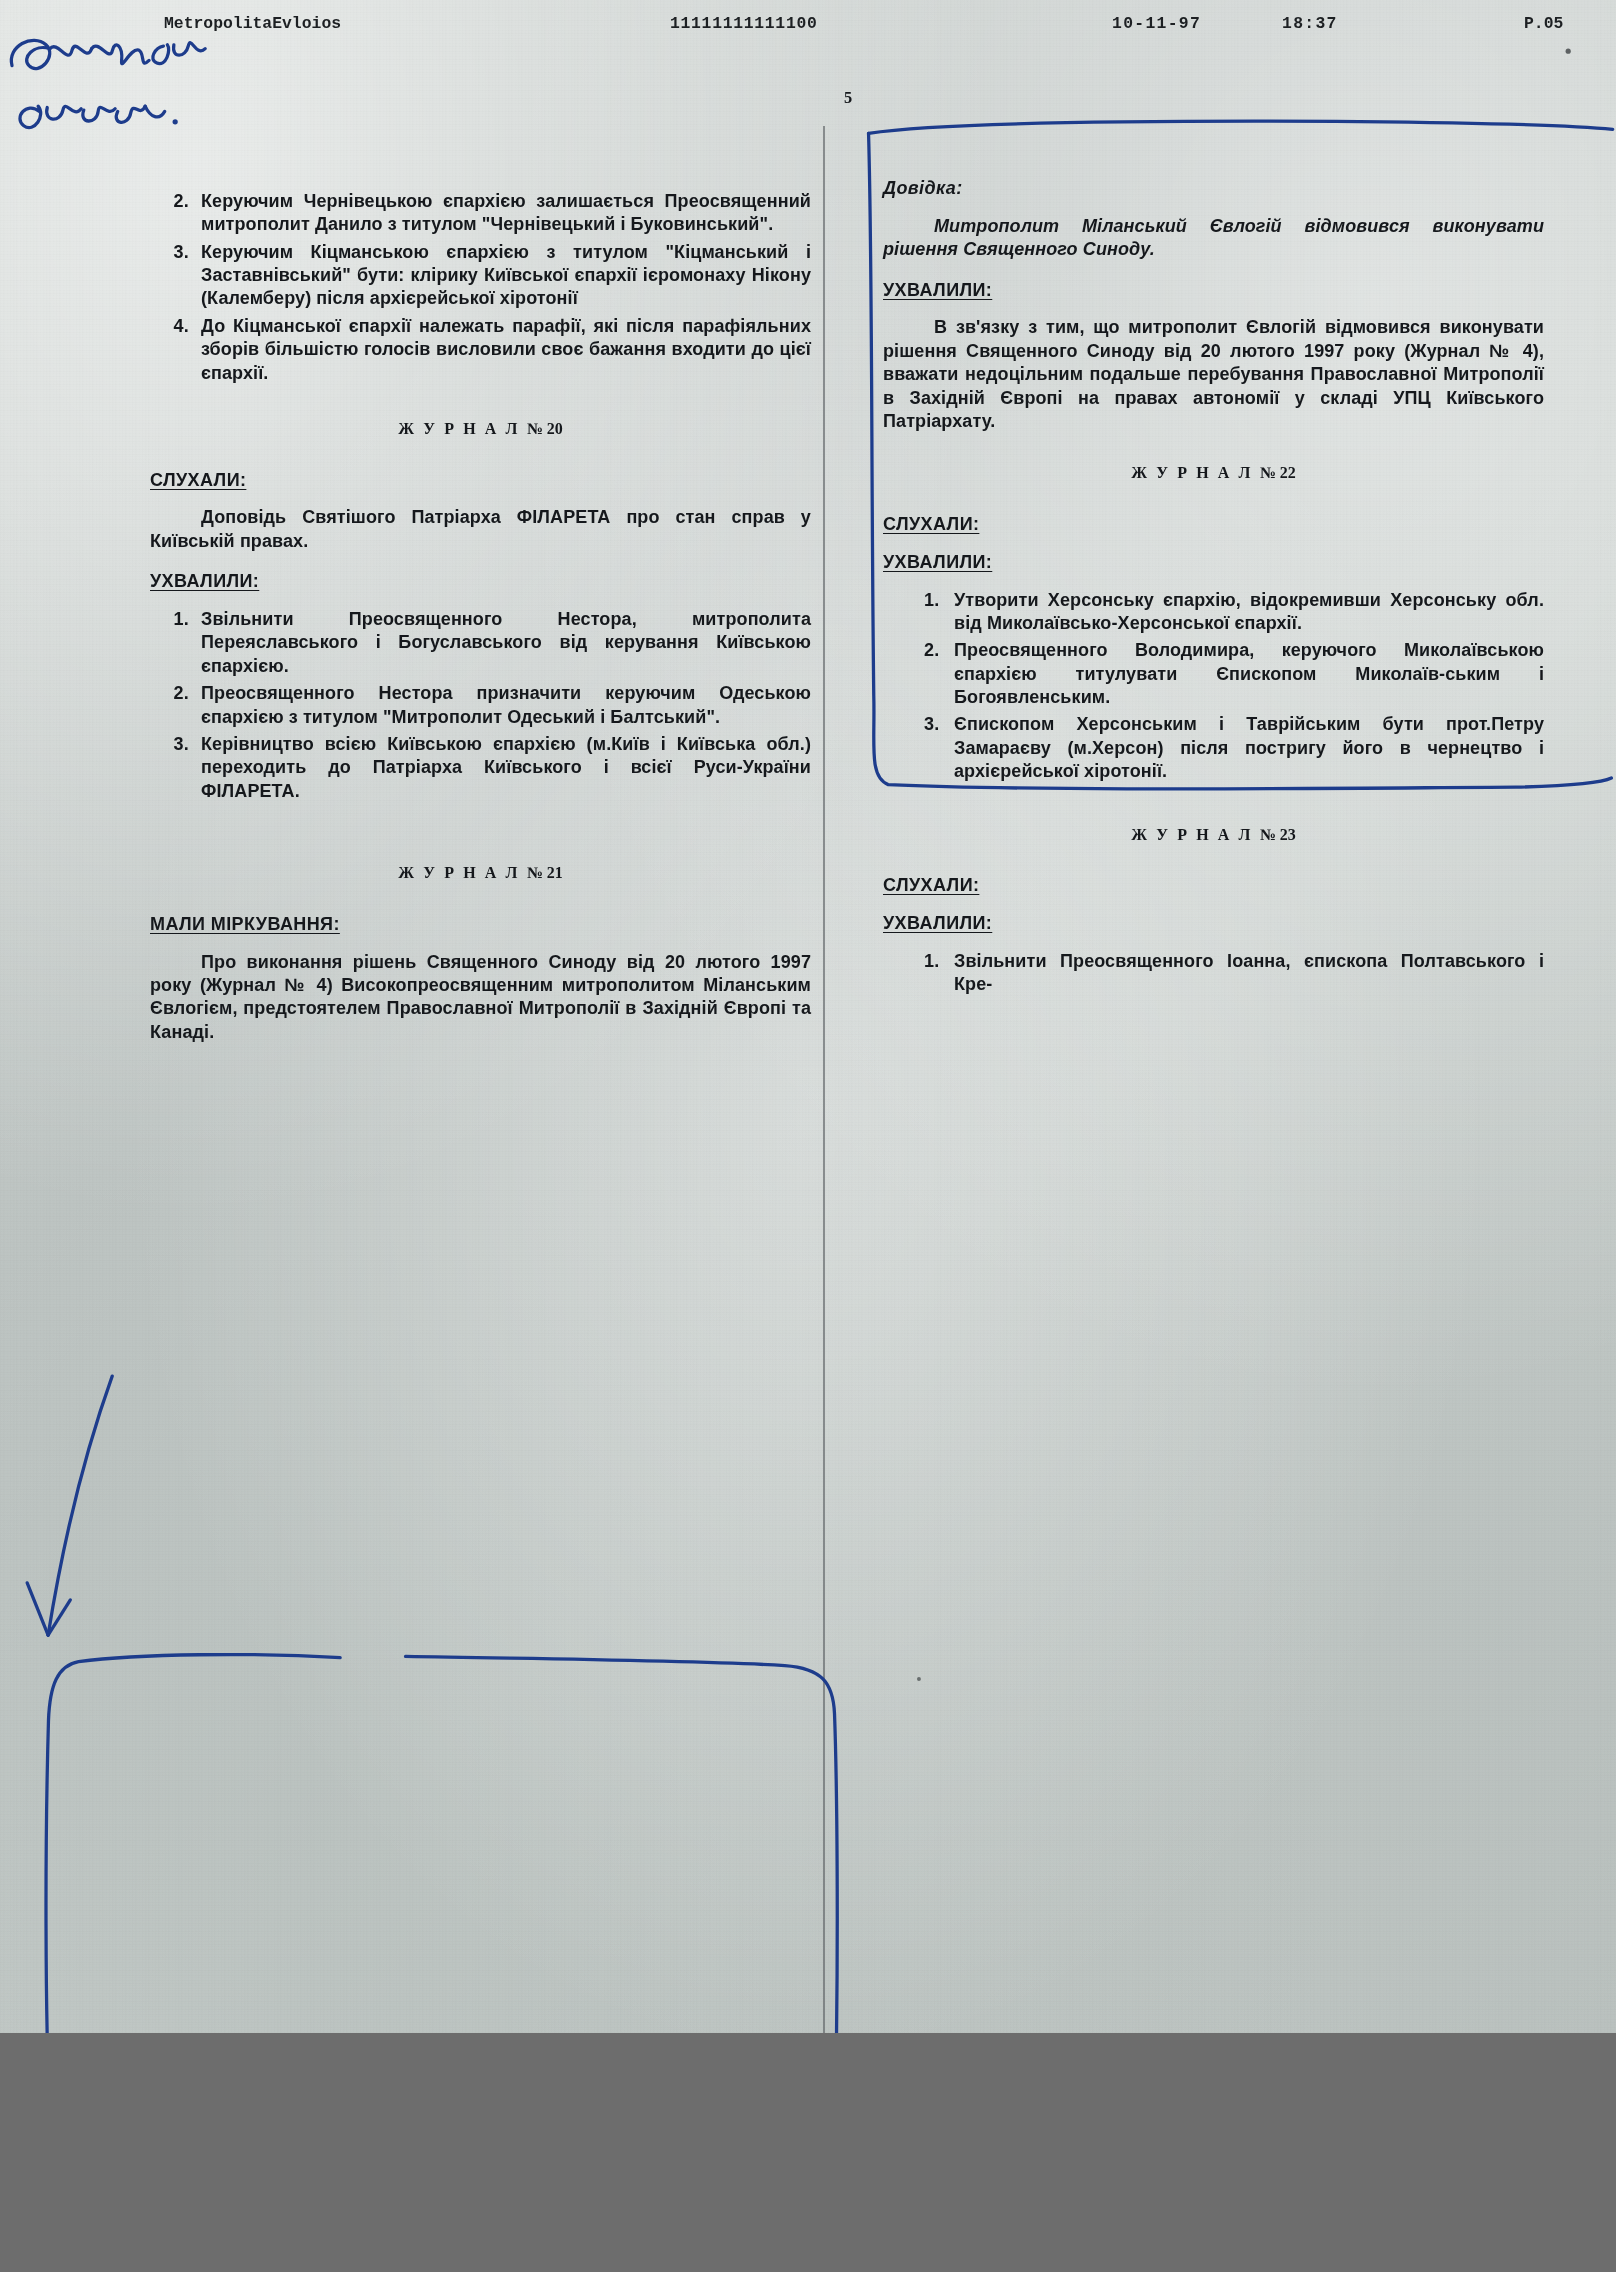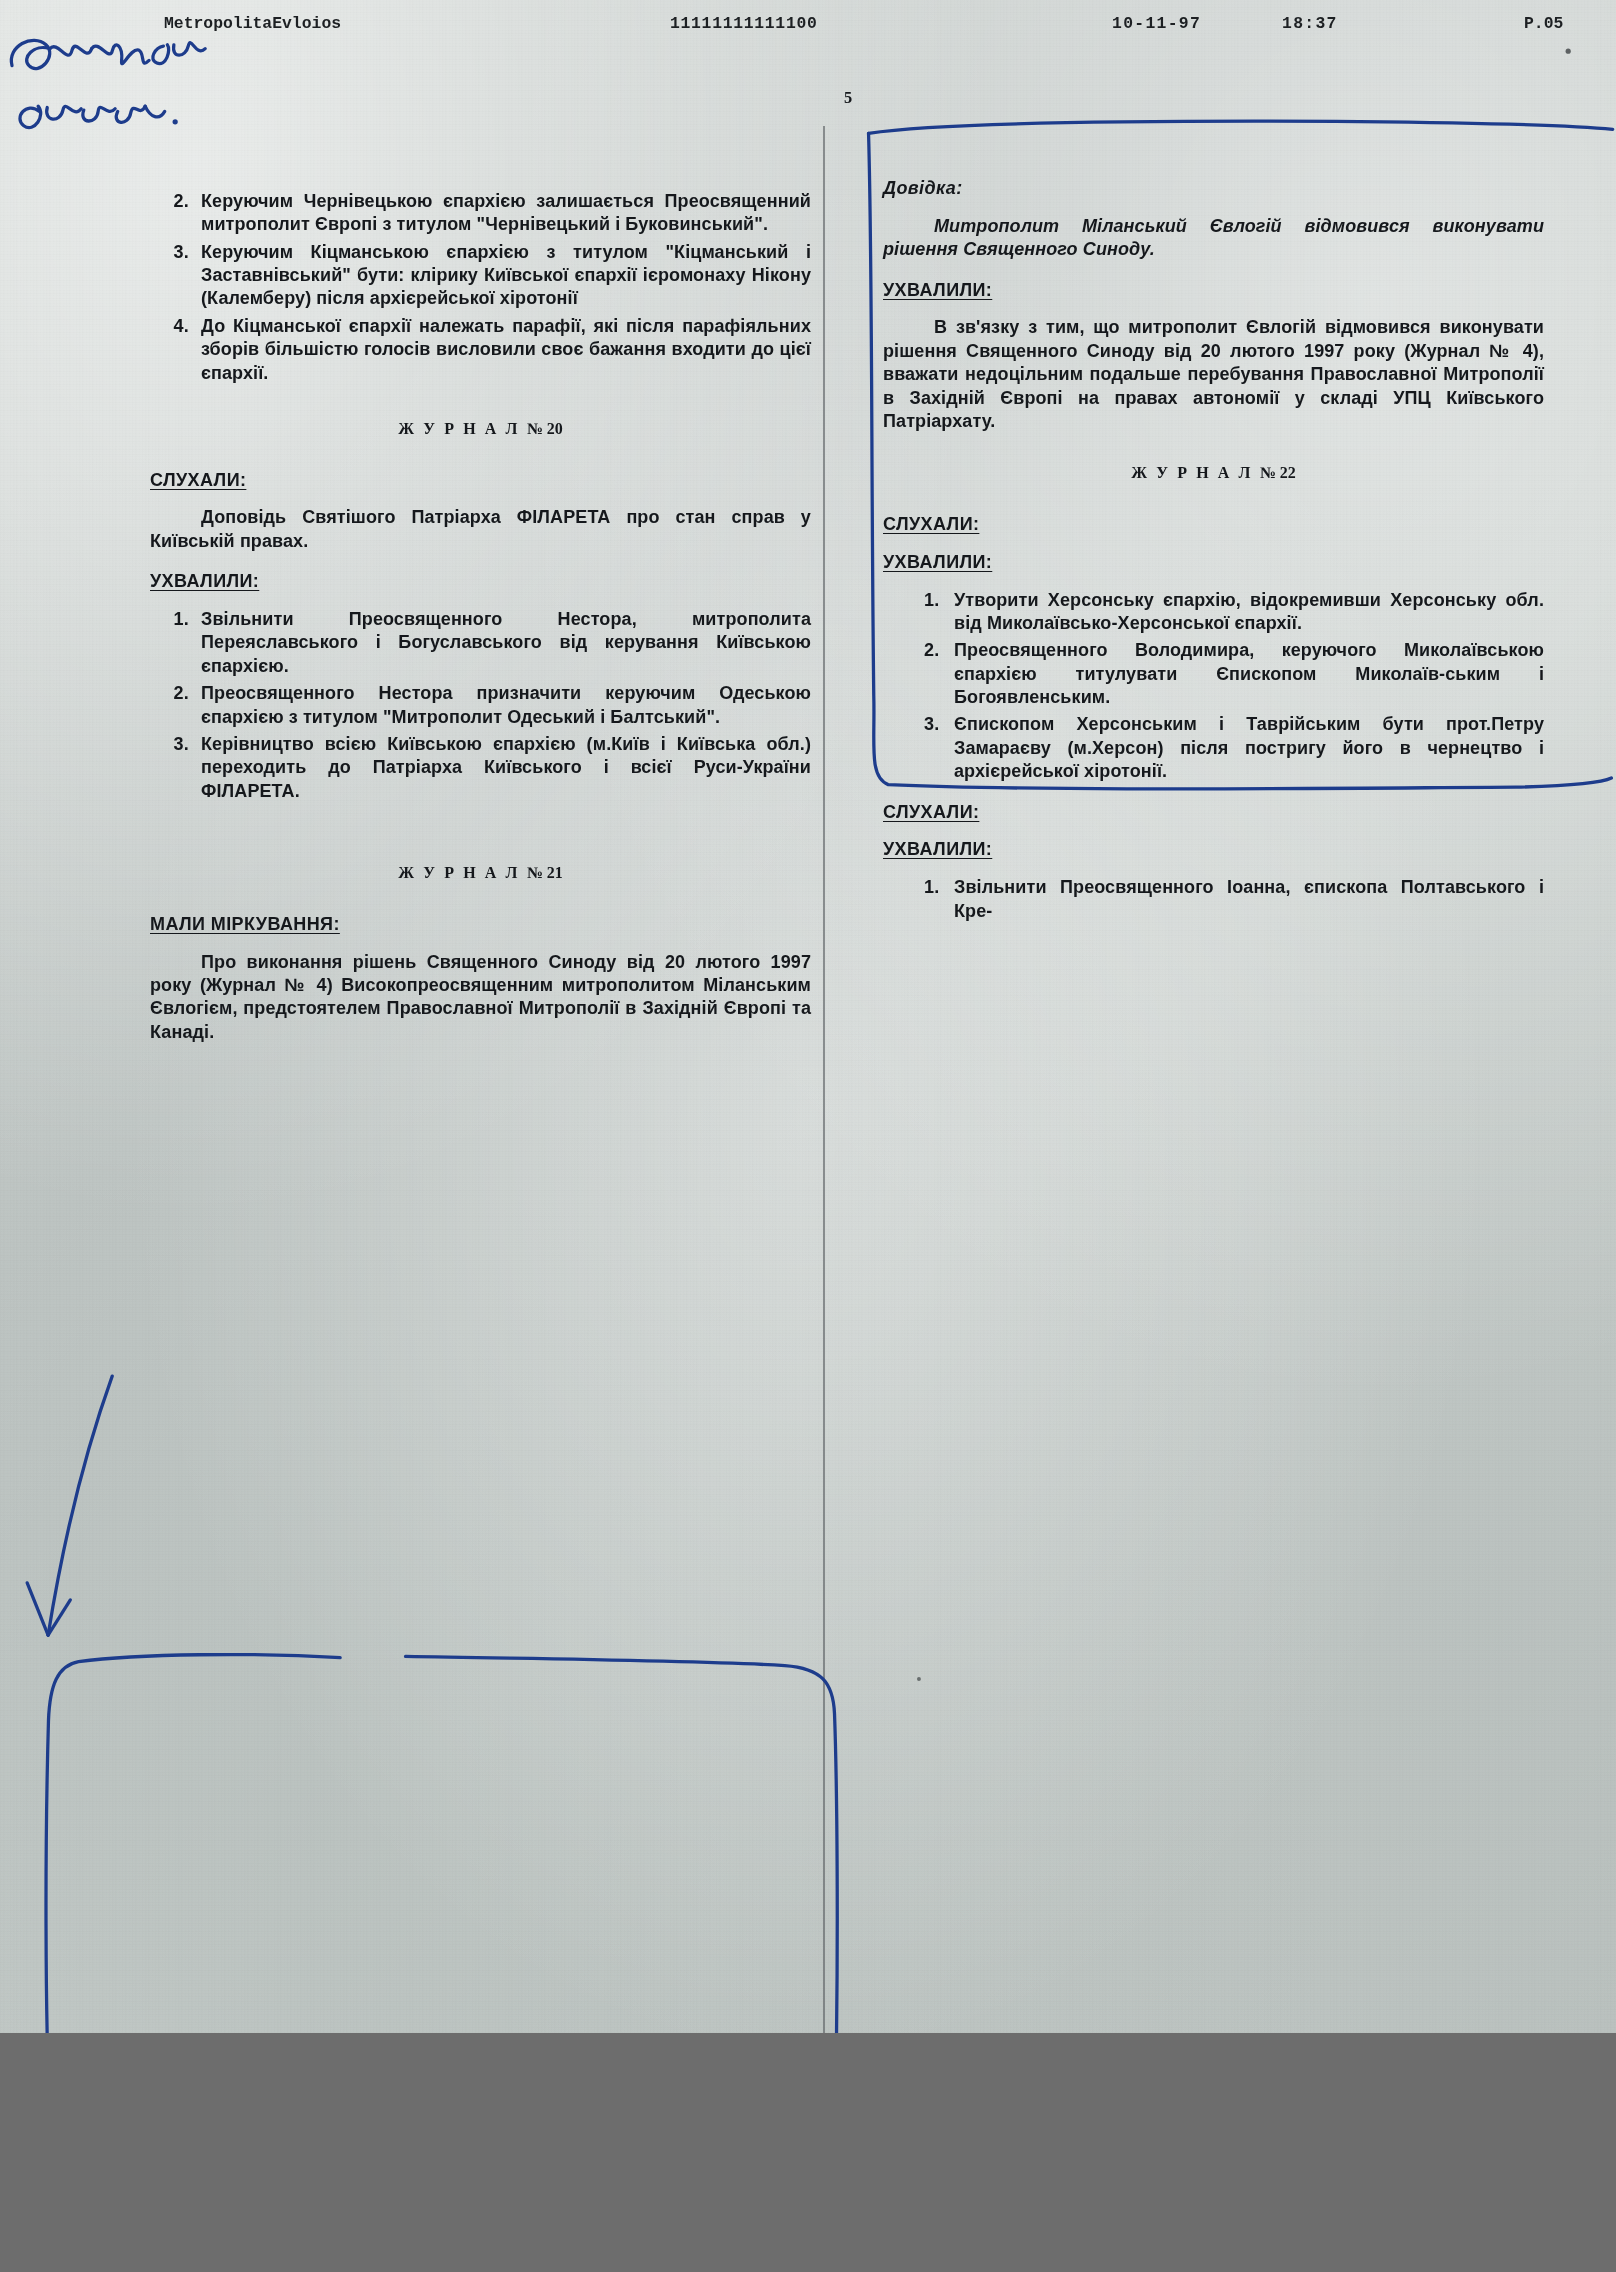--- a/index.html
+++ b/index.html
@@ -186,21 +186,21 @@
       <span class="fh-page">P.05</span>
     </div>
 
     <div class="page-number">5</div>
 
     <div class="col-divider"></div>
 
     <div class="column col-left">
 
       <ol class="numlist" start="2" style="counter-reset: item 1;">
-        <li>Керуючим Чернівецькою єпархією залишається Преосвященний митрополит Європі з титулом "Чернівецький і Буковинський".</li>
+        <li>Керуючим Чернівецькою єпархією залишається Преосвященний митрополит Данило з титулом "Чернівецький і Буковинський".</li>
         <li>Керуючим Кіцманською єпархією з титулом "Кіцманський і Заставнівський" бути: клірику Київської єпархії ієромонаху Нікону (Калемберу) після архієрейської хіротонії</li>
         <li>До Кіцманської єпархії належать парафії, які після парафіяльних зборів більшістю голосів висловили своє бажання входити до цієї єпархії.</li>
       </ol>
 
       <div class="journal-title">
         <span>Ж У Р Н А Л</span>
         <span class="num">№ 20</span>
       </div>
 
       <div class="section-label">СЛУХАЛИ:</div>
@@ -237,20 +237,24 @@
 
       <div class="section-label">СЛУХАЛИ:</div>
 
       <div class="section-label">УХВАЛИЛИ:</div>
       <ol class="numlist rightlist">
         <li>Утворити Херсонську єпархію, відокремивши Херсонську обл. від Миколаївсько-Херсонської єпархії.</li>
         <li>Преосвященного Володимира, керуючого Миколаївською єпархією титулувати Єпископом Миколаїв-ським і Богоявленським.</li>
         <li>Єпископом Херсонським і Таврійським бути прот.Петру Замараєву (м.Херсон) після постригу його в чернецтво і архієрейської хіротонії.</li>
       </ol>
 
+      <div class="journal-title" style="margin-top:41px;">
+        <span>Ж У Р Н А Л</span>
+        <span class="num">№ 23</span>
+      </div>
 
       <div class="section-label">СЛУХАЛИ:</div>
 
       <div class="section-label">УХВАЛИЛИ:</div>
       <ol class="numlist rightlist">
         <li>Звільнити Преосвященного Іоанна, єпископа Полтавського і Кре-</li>
       </ol>
     </div>
 
     <div class="pen" style="left:0px; top:19.6px;">

